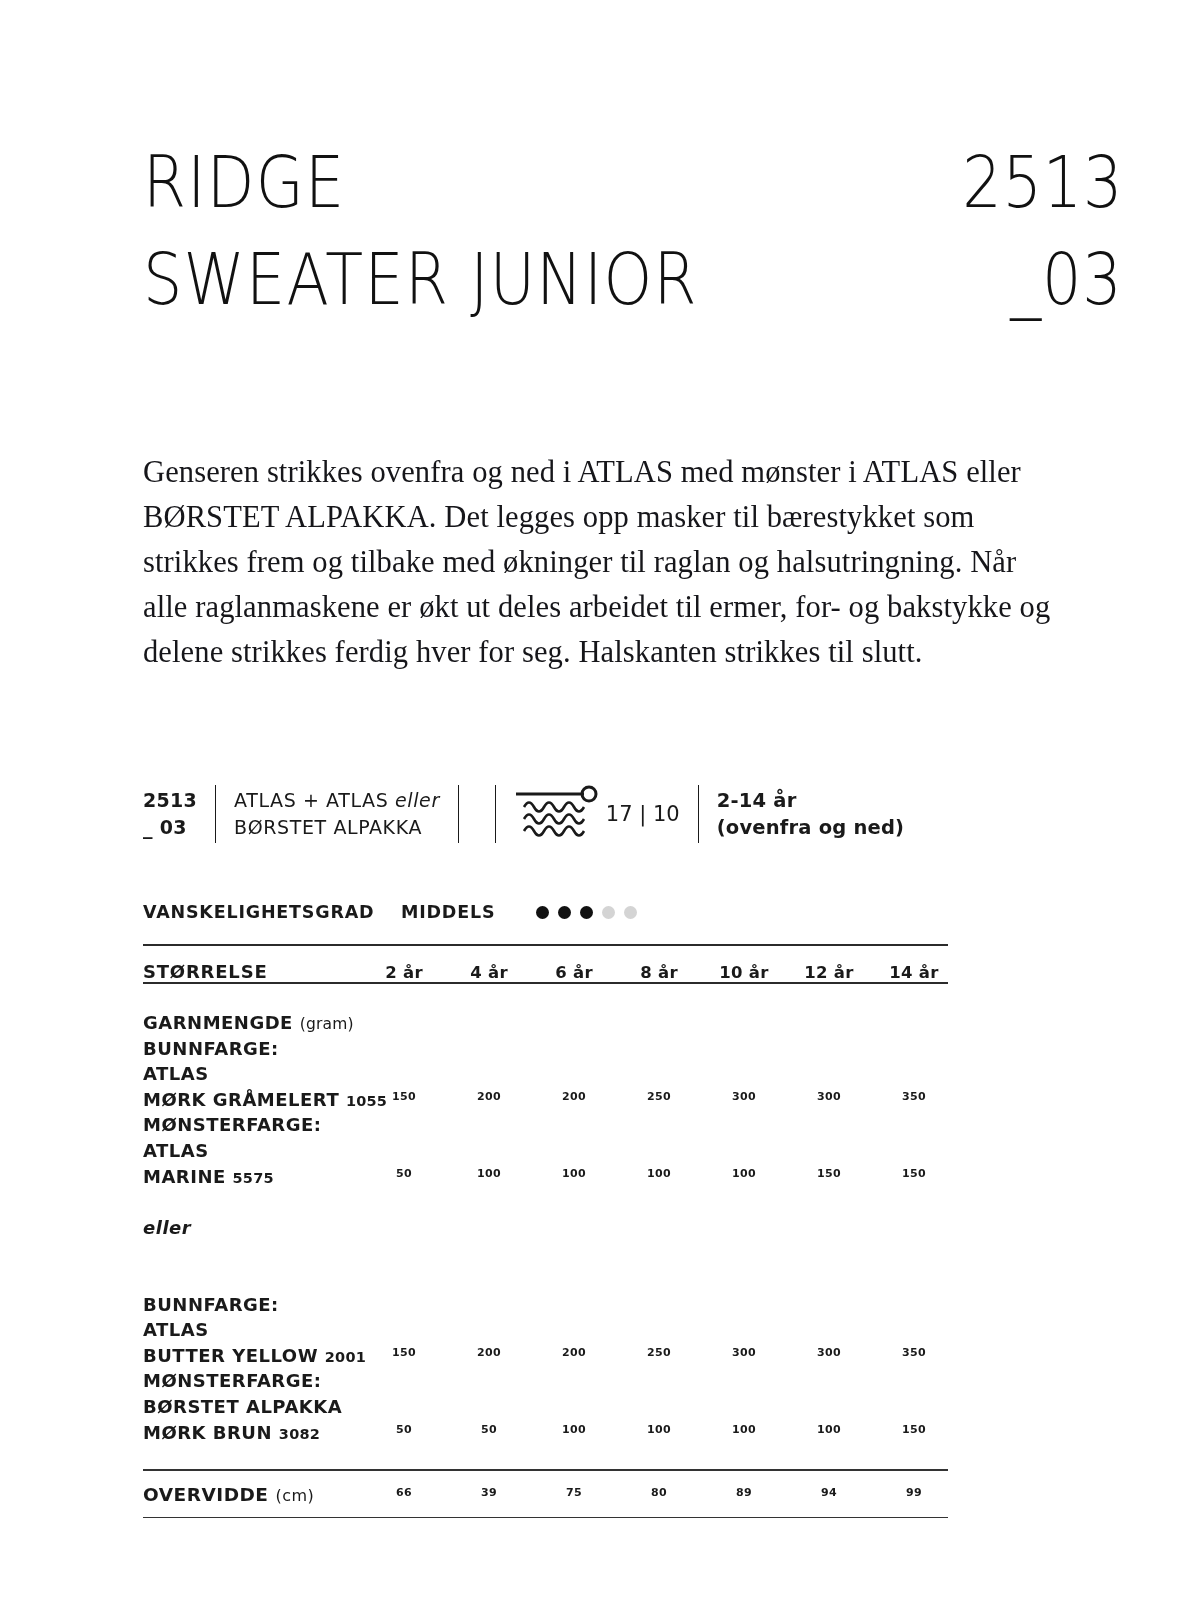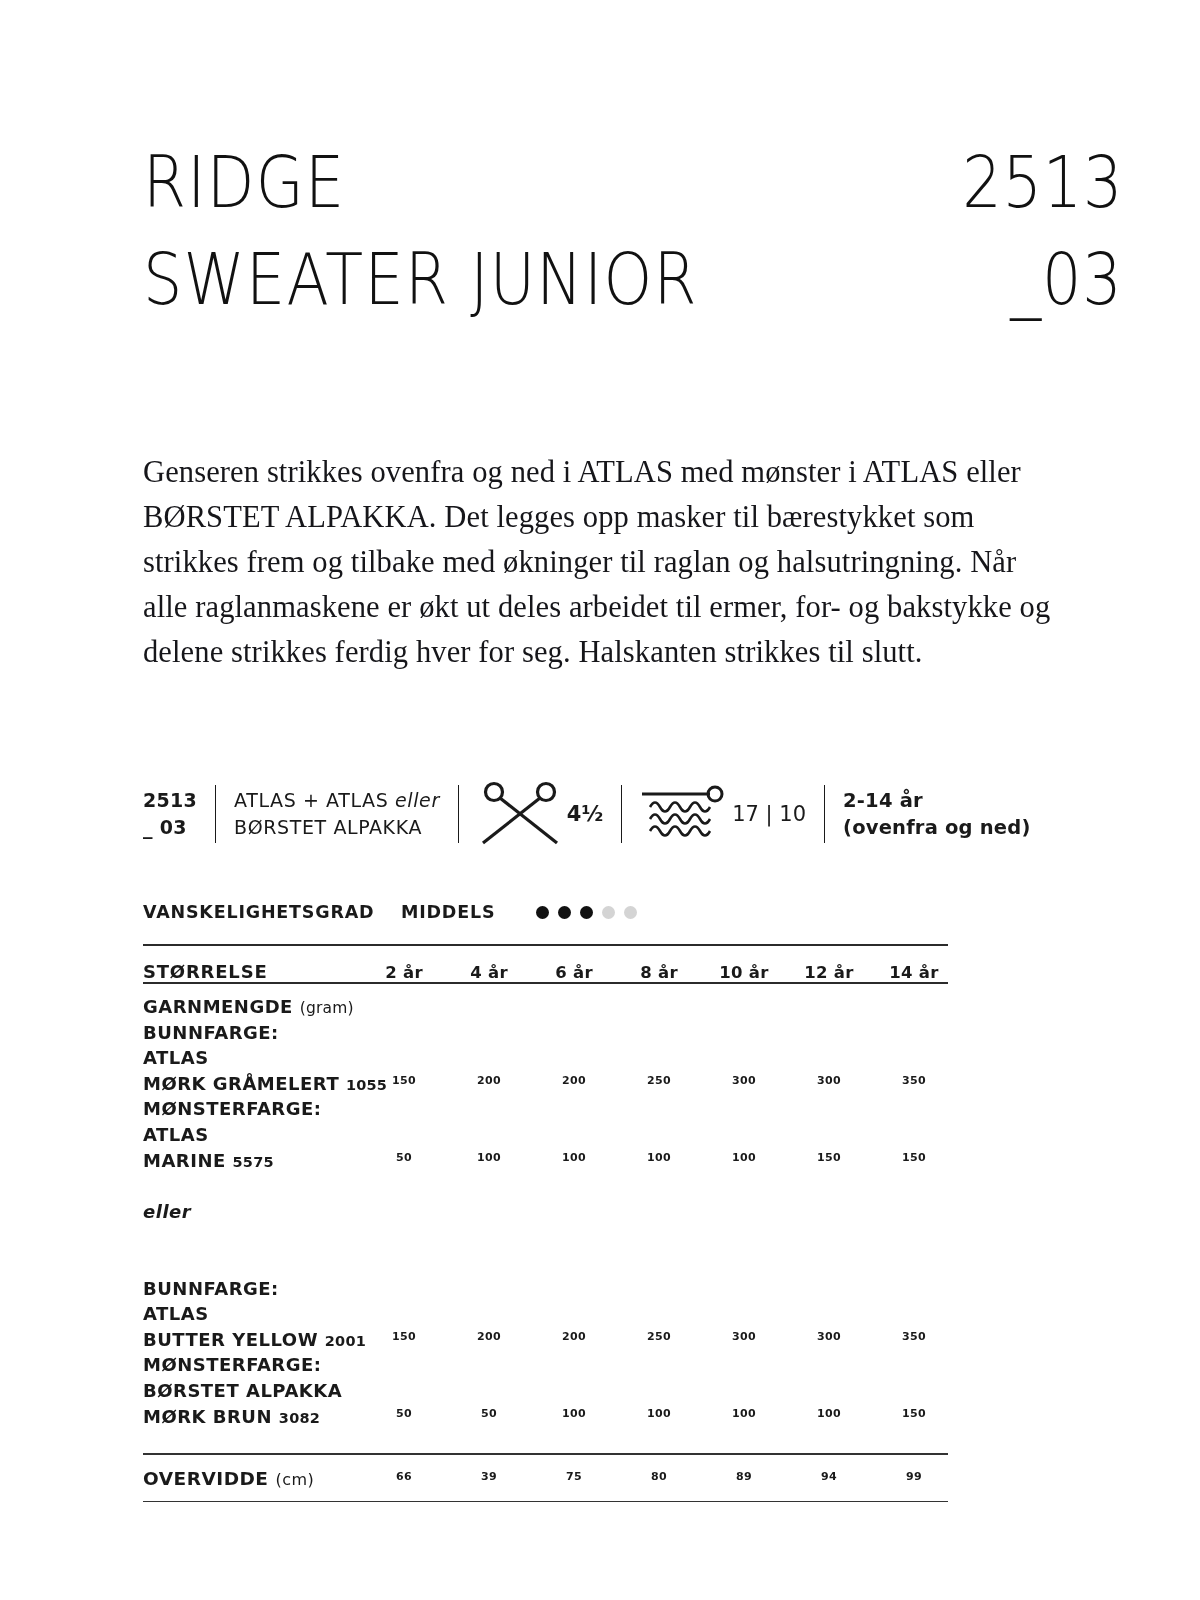--- a/index.html
+++ b/index.html
@@ -180,21 +180,21 @@
     position: absolute;
     font-family: "DejaVu Sans", sans-serif;
     font-weight: 600;
     font-size: 11px;
     text-align: center;
     width: 70px;
     letter-spacing: .3px;
   }
   .hdr .num { top: 17px; font-size: 16.5px; }
 
-  .body-lines { position: relative; padding-top: 12px; }
+  .body-lines { position: relative; padding-top: 28px; }
   .line {
     position: relative;
     height: 25.6px;
     width: 805px;
   }
   .line .lbl {
     position: absolute; left: 0; top: 0;
     font-family: "DejaVu Sans", sans-serif;
     font-weight: 600;
     font-size: 18px;
@@ -262,31 +262,20 @@
         <span>
           <span class="yarn-txt">ATLAS + ATLAS</span>
           <em class="yarn-txt">eller</em>
         </span>
         <span class="ln2 yarn-txt">BØRSTET ALPAKKA</span>
       </div>
     </div>
 
     <div class="info-sep"></div>
 
-    <div class="info-cell">
-      <span>
-        <svg width="86" height="66" viewBox="0 0 86 66">
-          <circle cx="17" cy="13" r="8.5" fill="none" stroke="#1a1a1a" stroke-width="3.2"></circle>
-          <circle cx="69" cy="13" r="8.5" fill="none" stroke="#1a1a1a" stroke-width="3.2"></circle>
-          <line x1="23" y1="19" x2="80" y2="64" stroke="#1a1a1a" stroke-width="3.2"></line>
-          <line x1="63" y1="19" x2="6" y2="64" stroke="#1a1a1a" stroke-width="3.2"></line>
-        </svg>
-      </span>
-      <span class="needle-size">4½</span>
-    </div>
 
     <div class="info-sep"></div>
 
     <div class="info-cell">
       <span>
         <svg width="84" height="62" viewBox="0 0 84 62">
           <line x1="2" y1="13" x2="70" y2="13" stroke="#1a1a1a" stroke-width="3"></line>
           <circle cx="75" cy="13" r="7" fill="none" stroke="#1a1a1a" stroke-width="3"></circle>
           <path d="M10 26 q5 -9 10 0 q5 9 10 0 q5 -9 10 0 q5 9 10 0 q5 -9 10 0 q5 9 10 0" fill="none" stroke="#1a1a1a" stroke-width="2.6"></path>
           <path d="M10 38 q5 -9 10 0 q5 9 10 0 q5 -9 10 0 q5 9 10 0 q5 -9 10 0 q5 9 10 0" fill="none" stroke="#1a1a1a" stroke-width="2.6"></path>

